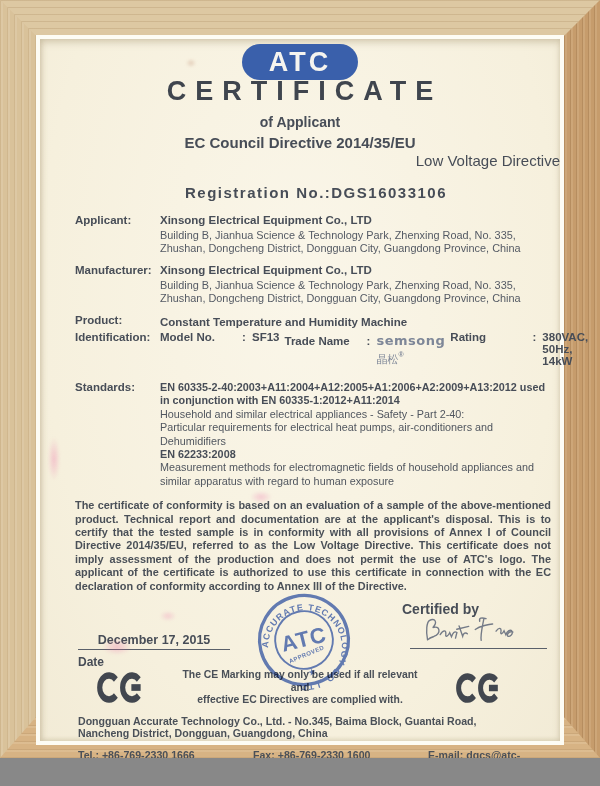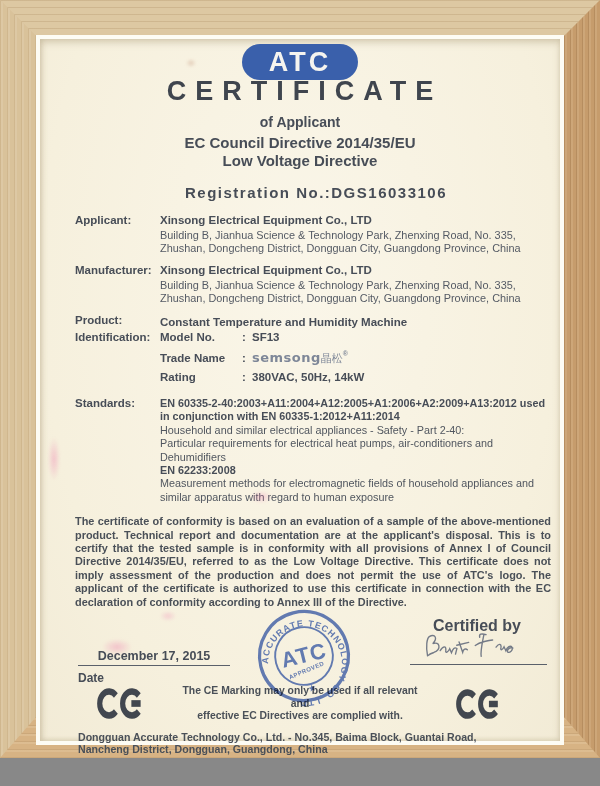--- a/index.html
+++ b/index.html
@@ -28,48 +28,48 @@
     box-shadow:inset 0 4px 7px rgba(145,125,85,.28), inset 0 -2px 4px rgba(145,125,85,.14), inset 3px 0 5px rgba(145,125,85,.12);
     color:#474d57;}
   .center{text-align:center;}
   
   .atc-pill{width:116px;height:36px;margin:5px auto 0;border-radius:18px;background:#3a60ab;
     display:flex;align-items:center;justify-content:center;
     color:#f5f4ef;font-size:27px;font-weight:bold;letter-spacing:3px;line-height:1;}
   .cert-title{margin-top:-4px;font-size:27px;font-weight:bold;letter-spacing:9px;color:#3f454e;text-indent:9px;}
   .conformity{margin-top:7px;font-size:14px;font-weight:bold;}
   .directive1{margin-top:4px;font-size:15px;font-weight:bold;}
-  .directive2{margin-top:1px;font-size:15px;font-weight:bold;}
+  .directive2{margin-top:1px;font-size:15px;font-weight:normal;text-align:right;}
   .registration{margin-top:15px;font-size:15px;font-weight:bold;letter-spacing:1.5px;margin-left:32px;}
   
   .fields{margin-top:13px;padding:0 8px 0 35px;}
   .frow{display:grid;grid-template-columns:85px 1fr;margin-bottom:9px;}
   .flabel{font-size:11.5px;font-weight:bold;}
   .fname{font-size:11.5px;font-weight:bold;}
   .faddr{font-size:10.9px;line-height:13px;margin-top:3px;color:#545a64;}
   
   .ident{display:grid;grid-template-columns:85px 1fr;padding:0 4px 0 35px;margin-top:3px;}
-  .idrows{display:flex;flex-direction:column;gap:5px;}
+  .idrows{display:flex;flex-direction:row;gap:5px;}
   .idrow{display:grid;grid-template-columns:76px 16px 1fr;align-items:baseline;}
   .idrow .l,.idrow .v{font-size:11.5px;font-weight:bold;}
   .idrow .s{font-size:11.5px;font-weight:bold;text-align:center;}
   .brand{font-size:13px;font-weight:bold;letter-spacing:.5px;color:#7e8798;font-family:"DejaVu Sans",sans-serif;}
   .cjk{font-size:11px;font-weight:normal;color:#7e8798;}
   .reg{font-size:7px;vertical-align:super;color:#7e8798;font-weight:bold;}
   
   .standards{display:grid;grid-template-columns:85px 1fr;padding:0 8px 0 35px;margin-top:14px;}
   .stline{font-size:10.8px;line-height:13.4px;color:#50565f;}
   .stline.b{font-weight:bold;color:#474d57;}
   
   .decl{margin-top:11px;padding:0 9px 0 35px;font-size:10.9px;font-weight:bold;line-height:13.4px;
         text-align:justify;color:#4a5058;}
   
   .signoff{position:relative;height:74px;margin-top:2px;}
-  .certby{position:absolute;right:8px;top:6px;width:150px;text-align:center;
-          font-size:16px;font-weight:bold;}
+  .certby{position:absolute;right:8px;top:6px;width:150px;
+          font-size:14px;font-weight:bold;}
   .signature{position:absolute;right:18px;top:16px;width:132px;height:36px;transform:rotate(-2deg);}
   .sigline{position:absolute;left:370px;top:53px;width:137px;border-bottom:1.3px solid #5a606a;}
   .dateval{position:absolute;left:38px;top:38px;width:152px;text-align:center;
            font-size:12.5px;font-weight:bold;border-bottom:1.5px solid #5a606a;padding-bottom:2px;}
   .datelbl{position:absolute;left:38px;top:60px;width:152px;text-align:left;
            font-size:12px;font-weight:bold;}
   .stamp{position:absolute;left:212px;top:-7px;width:104px;height:104px;
          transform:rotate(-14deg);opacity:.88;mix-blend-mode:multiply;}
   
   .cerow{display:grid;grid-template-columns:110px 1fr 110px;align-items:center;padding:0 26px;margin-top:0;}

